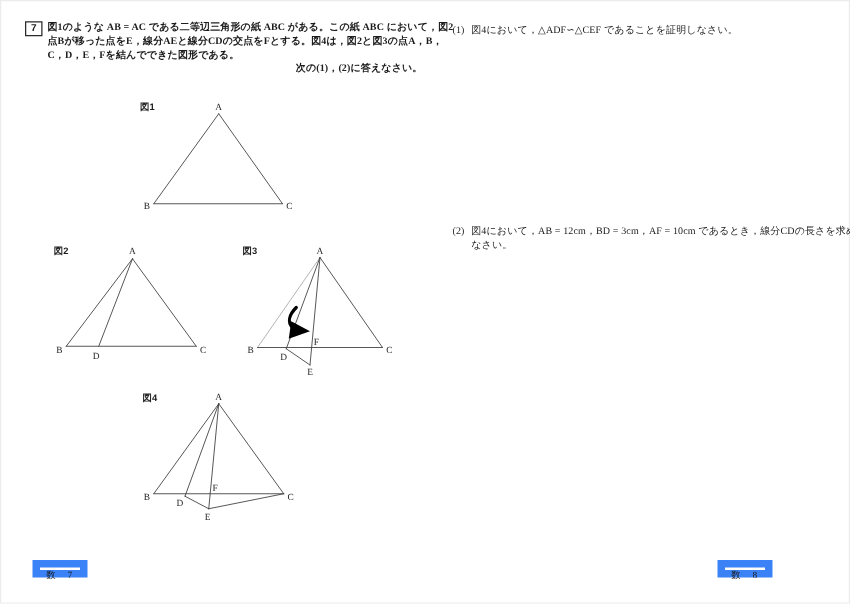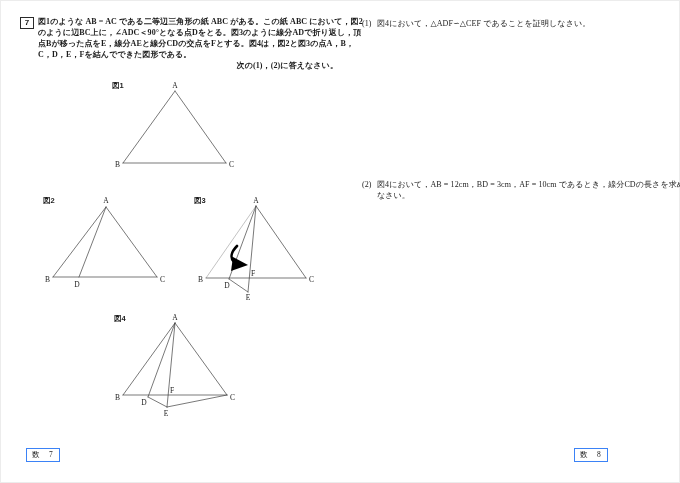--- a/index.html
+++ b/index.html
@@ -52,37 +52,36 @@
     font-family:"Liberation Serif","DejaVu Serif",serif;
     font-size:7.5px;fill:var(--ink);
   }
   .edge{stroke:var(--fig-line);stroke-width:0.7;fill:none;stroke-linecap:round;}
   .edge-light{stroke:var(--fold-line);stroke-width:0.6;fill:none;}
   .arrow-stroke{stroke:#000;stroke-width:2.6;fill:none;stroke-linecap:round;}
   .arrow-head{fill:#000;stroke:none;}
   
   .page-tab{
     position:absolute;top:447px;height:14px;
-    border:1px solid #3b82f6;
+    border:6px solid #3b82f6;
     font-size:7.5px;line-height:12px;text-align:center;
     padding:0 5px;letter-spacing:1px;white-space:nowrap;
   }
   .tab-left{left:25px;min-width:29px;}
   .tab-right{left:573px;min-width:31px;}
 </style>
 </head>
 <body>
 
 <div class="page">
 
   <div class="qnum-box">7</div>
 
   <div class="statement">
     <div class="stmt-line">図1のような AB = AC である二等辺三角形の紙 ABC がある。この紙 ABC において，図2</div>
-    <div class="stmt-line">のように辺BC上に，∠ADC＜90°となる点Dをとる。図3のように線分ADで折り返し，頂</div>
     <div class="stmt-line">点Bが移った点をE，線分AEと線分CDの交点をFとする。図4は，図2と図3の点A，B，</div>
     <div class="stmt-line">C，D，E，Fを結んでできた図形である。</div>
     <div class="stmt-line indent">次の(1)，(2)に答えなさい。</div>
   </div>
 
   <div class="question q1">
     <span class="q-num">(1)</span>
     <span class="q-text">図4において，△ADF∽△CEF であることを証明しなさい。</span>
   </div>
 

